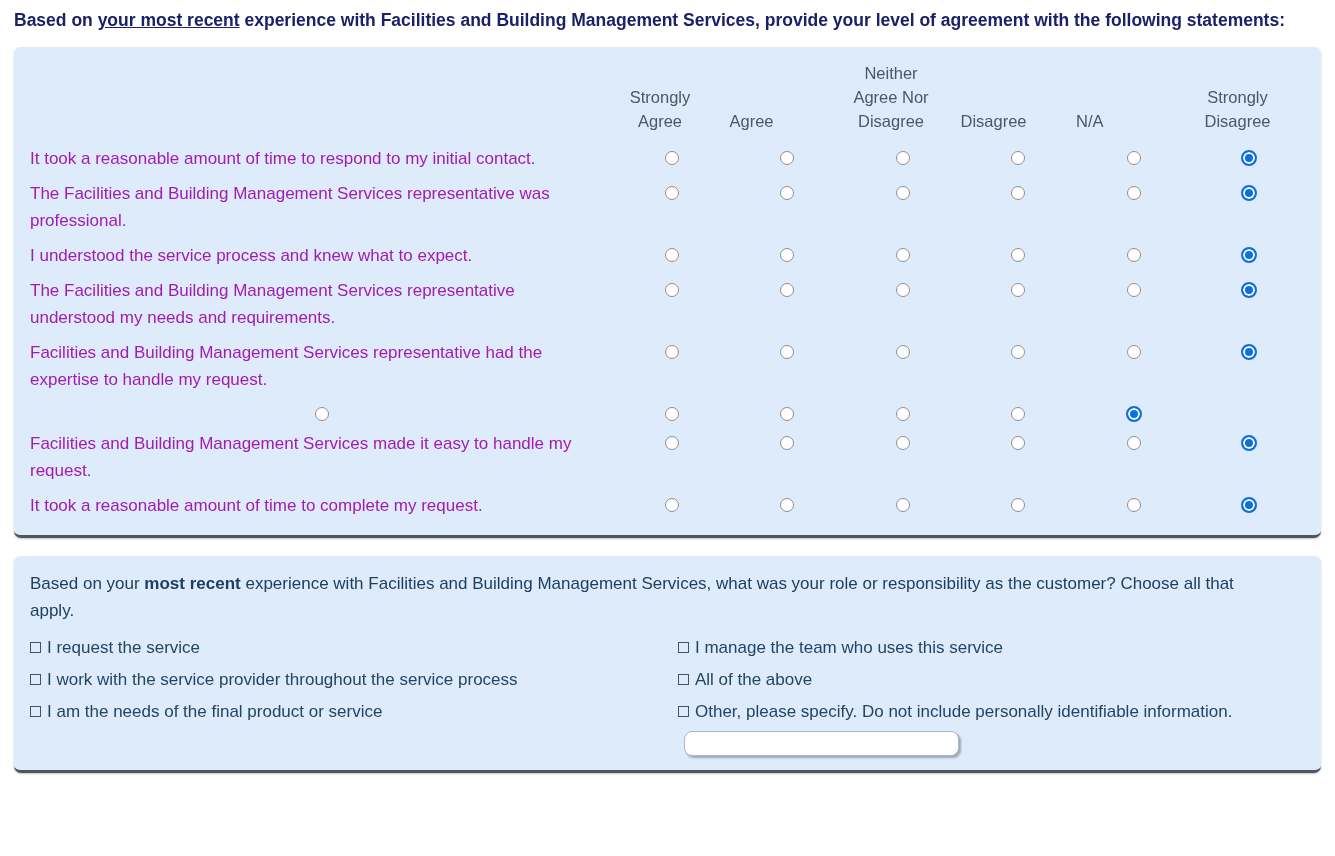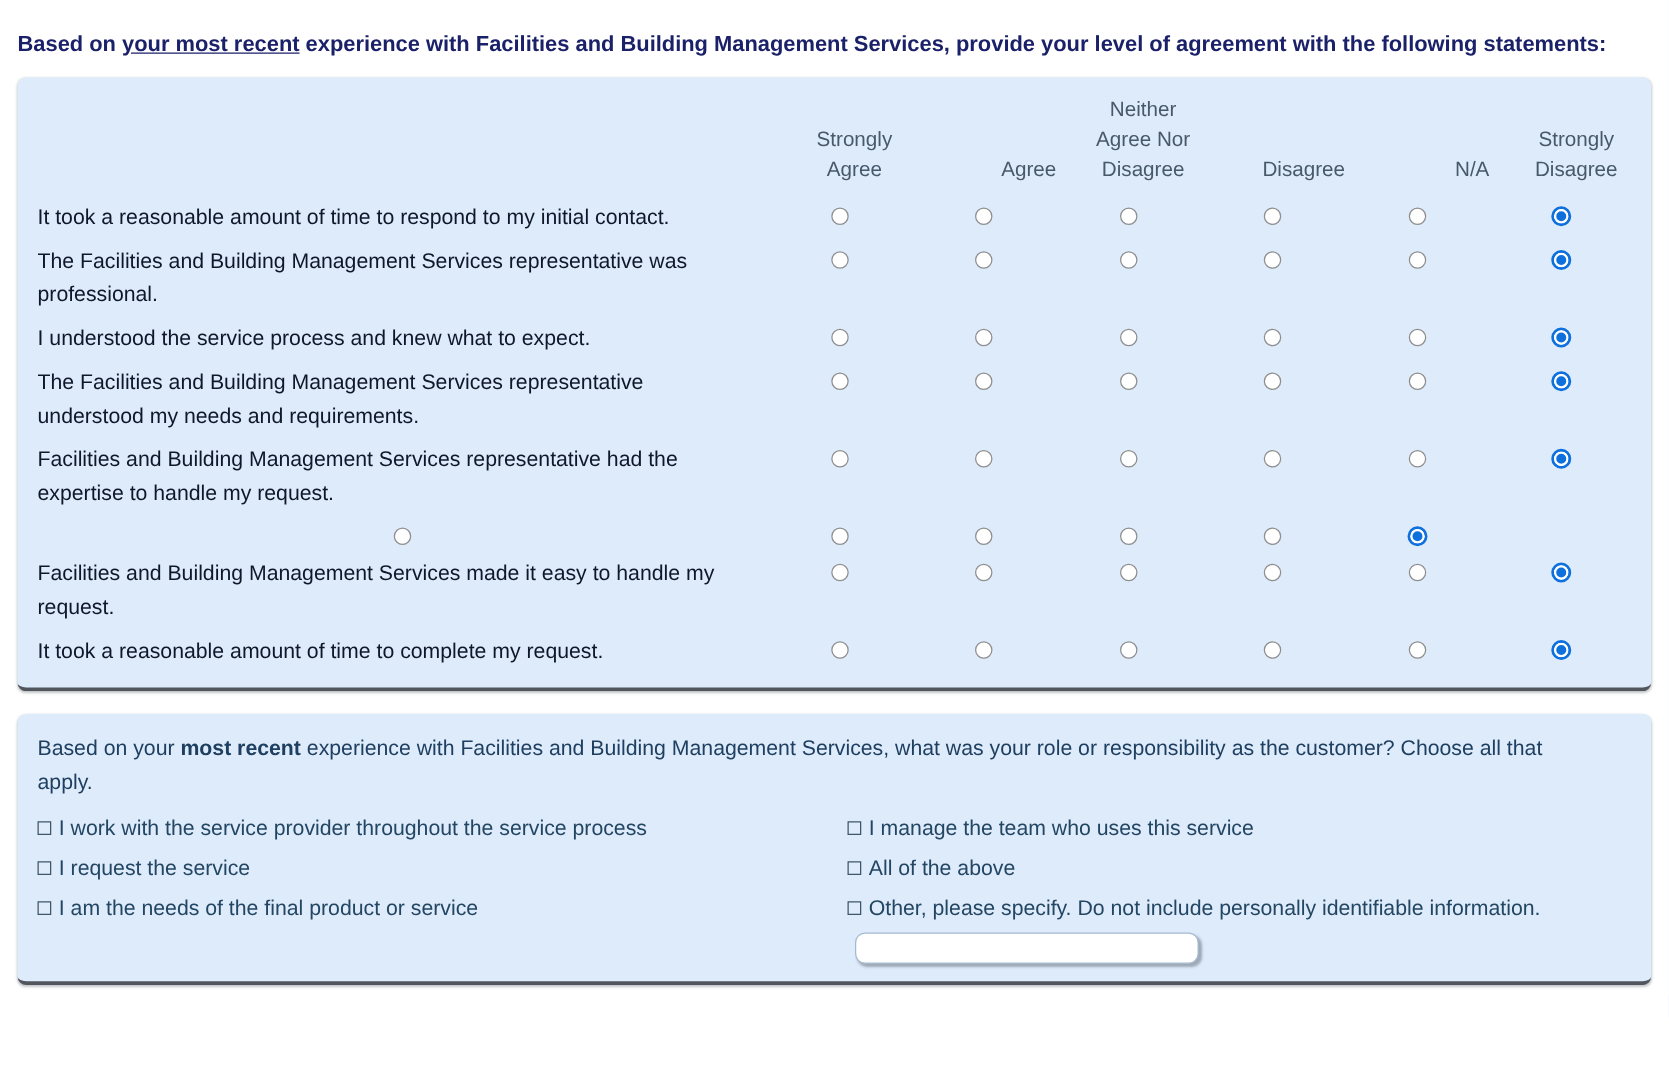--- a/index.html
+++ b/index.html
@@ -2,21 +2,21 @@
 <html><head>
 <meta charset="utf-8">
 <style>
   * { box-sizing: border-box; margin: 0; padding: 0; }
   html, body { background: #ffffff; }
   body {
     width: 1335px;
     font-family: "Liberation Sans", sans-serif;
     -webkit-font-smoothing: antialiased;
   }
-  .page { padding: 21px 14px 8px 14px; }
+  .page { padding: 6px 14px 8px 14px; }
 
   
   .intro {
     color: #1b2169;
     font-size: 17.5px;
     font-weight: 600;
     line-height: 28px;
     max-width: 1300px;
     margin-bottom: 13px;
   }
@@ -37,32 +37,32 @@
 
   
   .mgrid {
     display: grid;
     grid-template-columns: 584px repeat(6, 115.5px);
   }
   .mhead { margin-bottom: 12px; }
   .mhead .hcell {
     display: flex;
     align-items: flex-end;
-    justify-content: flex-end;
+    justify-content: flex-start;
   }
   .mhead .hlabel {
     max-width: 92px;
     text-align: center;
     color: #47596a;
     font-size: 16.5px;
     line-height: 24px;
   }
   .mrow { padding-bottom: 8px; }
   .stmt {
-    color: #0f172a;
+    color: #a21caf;
     font-size: 17px;
     line-height: 27px;
     padding-right: 20px;
   }
   .rcell {
     display: flex;
     justify-content: center;
     align-items: flex-start;
     padding-top: 6px;
   }
@@ -339,25 +339,25 @@
 
   <div class="panel">
 
     <div class="rq-text"><span>Based on your </span><span class="bold">most recent</span><span> experience with Facilities and Building Management Services, what was your role or responsibility as the customer? Choose all that apply.</span></div>
 
     <div class="cols">
 
       <div class="col-left">
         <div class="opt">
           <span class="cbx"></span>
+          <span class="opt-label">I request the service</span>
+        </div>
+        <div class="opt">
+          <span class="cbx"></span>
           <span class="opt-label">I work with the service provider throughout the service process</span>
-        </div>
-        <div class="opt">
-          <span class="cbx"></span>
-          <span class="opt-label">I request the service</span>
         </div>
         <div class="opt">
           <span class="cbx"></span>
           <span class="opt-label">I am the needs of the final product or service</span>
         </div>
       </div>
 
       <div class="col-right">
         <div class="opt">
           <span class="cbx"></span>

